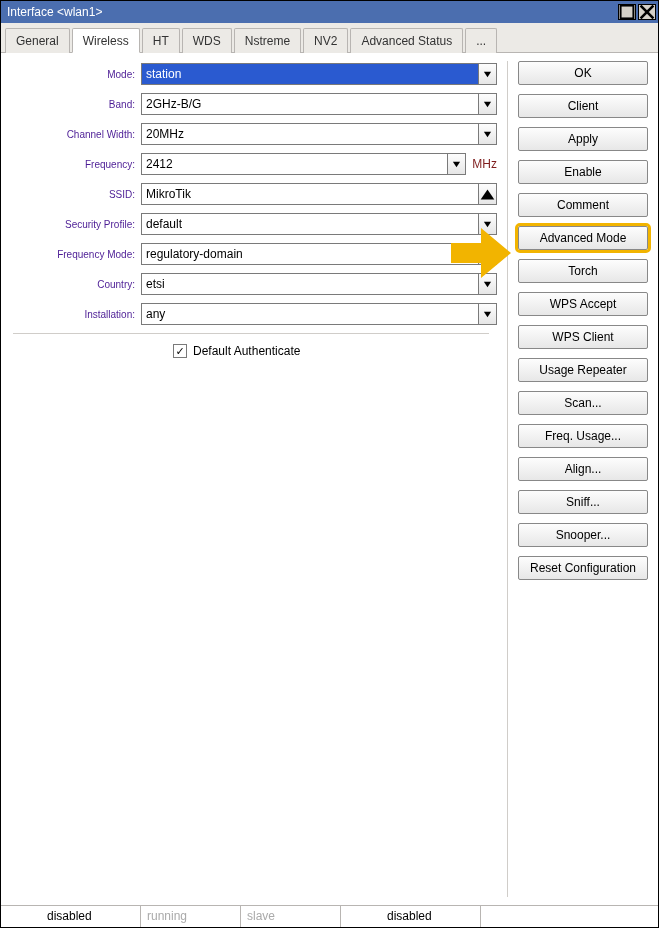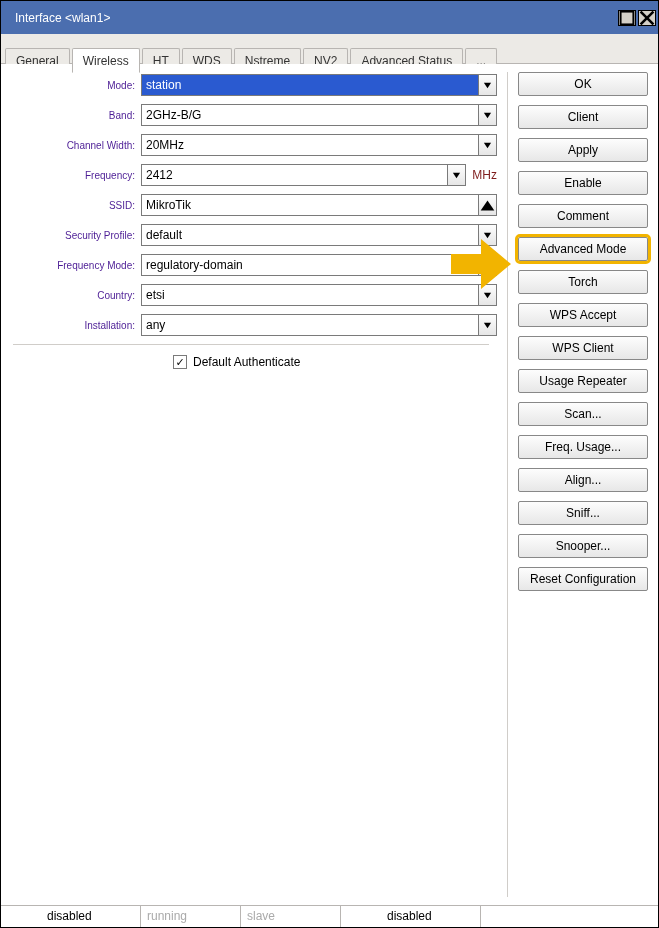--- a/index.html
+++ b/index.html
@@ -16,24 +16,24 @@
     width: 659px;
     height: 928px;
     border: 1px solid #000;
     display: flex;
     flex-direction: column;
     background: #fff;
   }
   .titlebar {
     background: #4b6eaf;
     color: #fff;
-    height: 33px;
-    display: flex;
-    align-items: center;
-    padding: 0 2px 0 14px;
+    height: 22px;
+    display: flex;
+    align-items: center;
+    padding: 0 2px 0 6px;
     font-size: 12px;
   }
   .titlebar .title { flex: 1; }
   .titlebar .winbtn {
     width: 18px; height: 16px;
     border: 1px solid #000;
     background: #d4d0c8;
     margin-left: 2px;
     display: flex; align-items: center; justify-content: center;
     font-size: 11px; font-weight: bold;
@@ -48,21 +48,21 @@
   }
   .tab {
     padding: 5px 10px 4px 10px;
     background: #eceae6;
     border: 1px solid #b8b5b2;
     border-bottom: none;
     color: #333;
     font-size: 12px;
     cursor: default;
     position: relative;
-    top: 10px;
+    top: 1px;
     border-radius: 2px 2px 0 0;
   }
   .tab.active {
     background: #fff;
     border-bottom: 1px solid #fff;
     font-weight: normal;
     z-index: 2;
   }
   .body {
     flex: 1;

